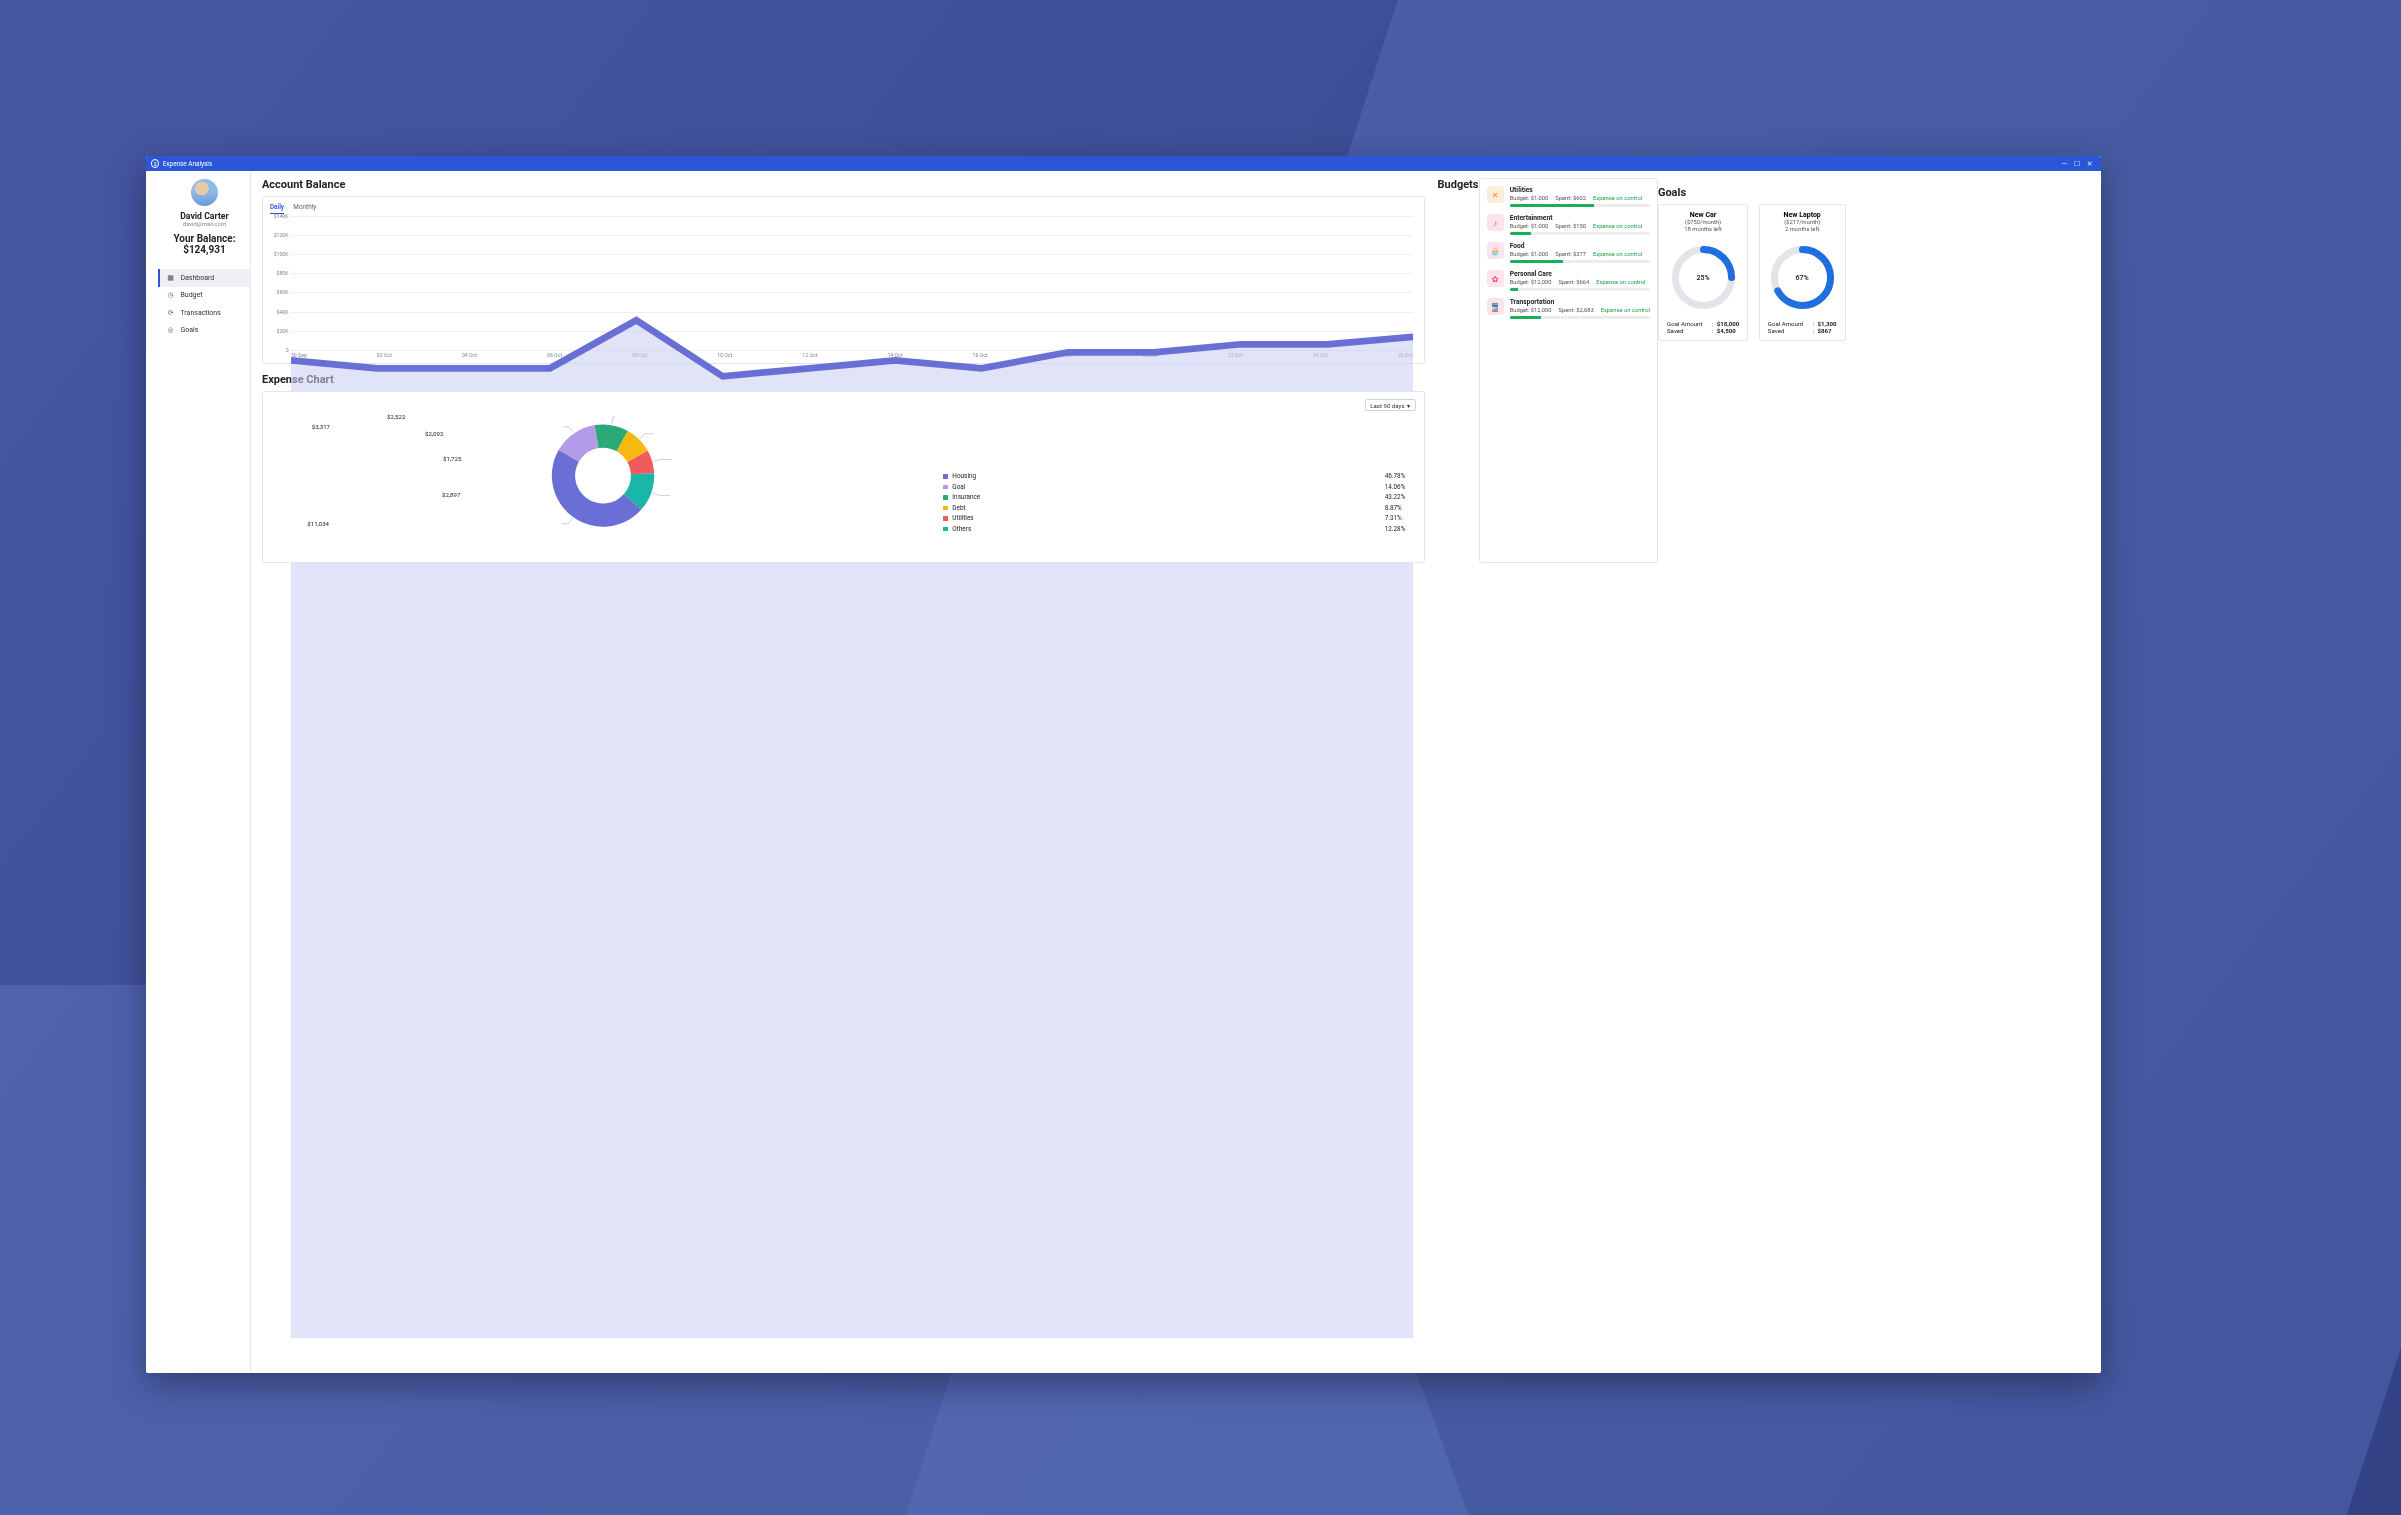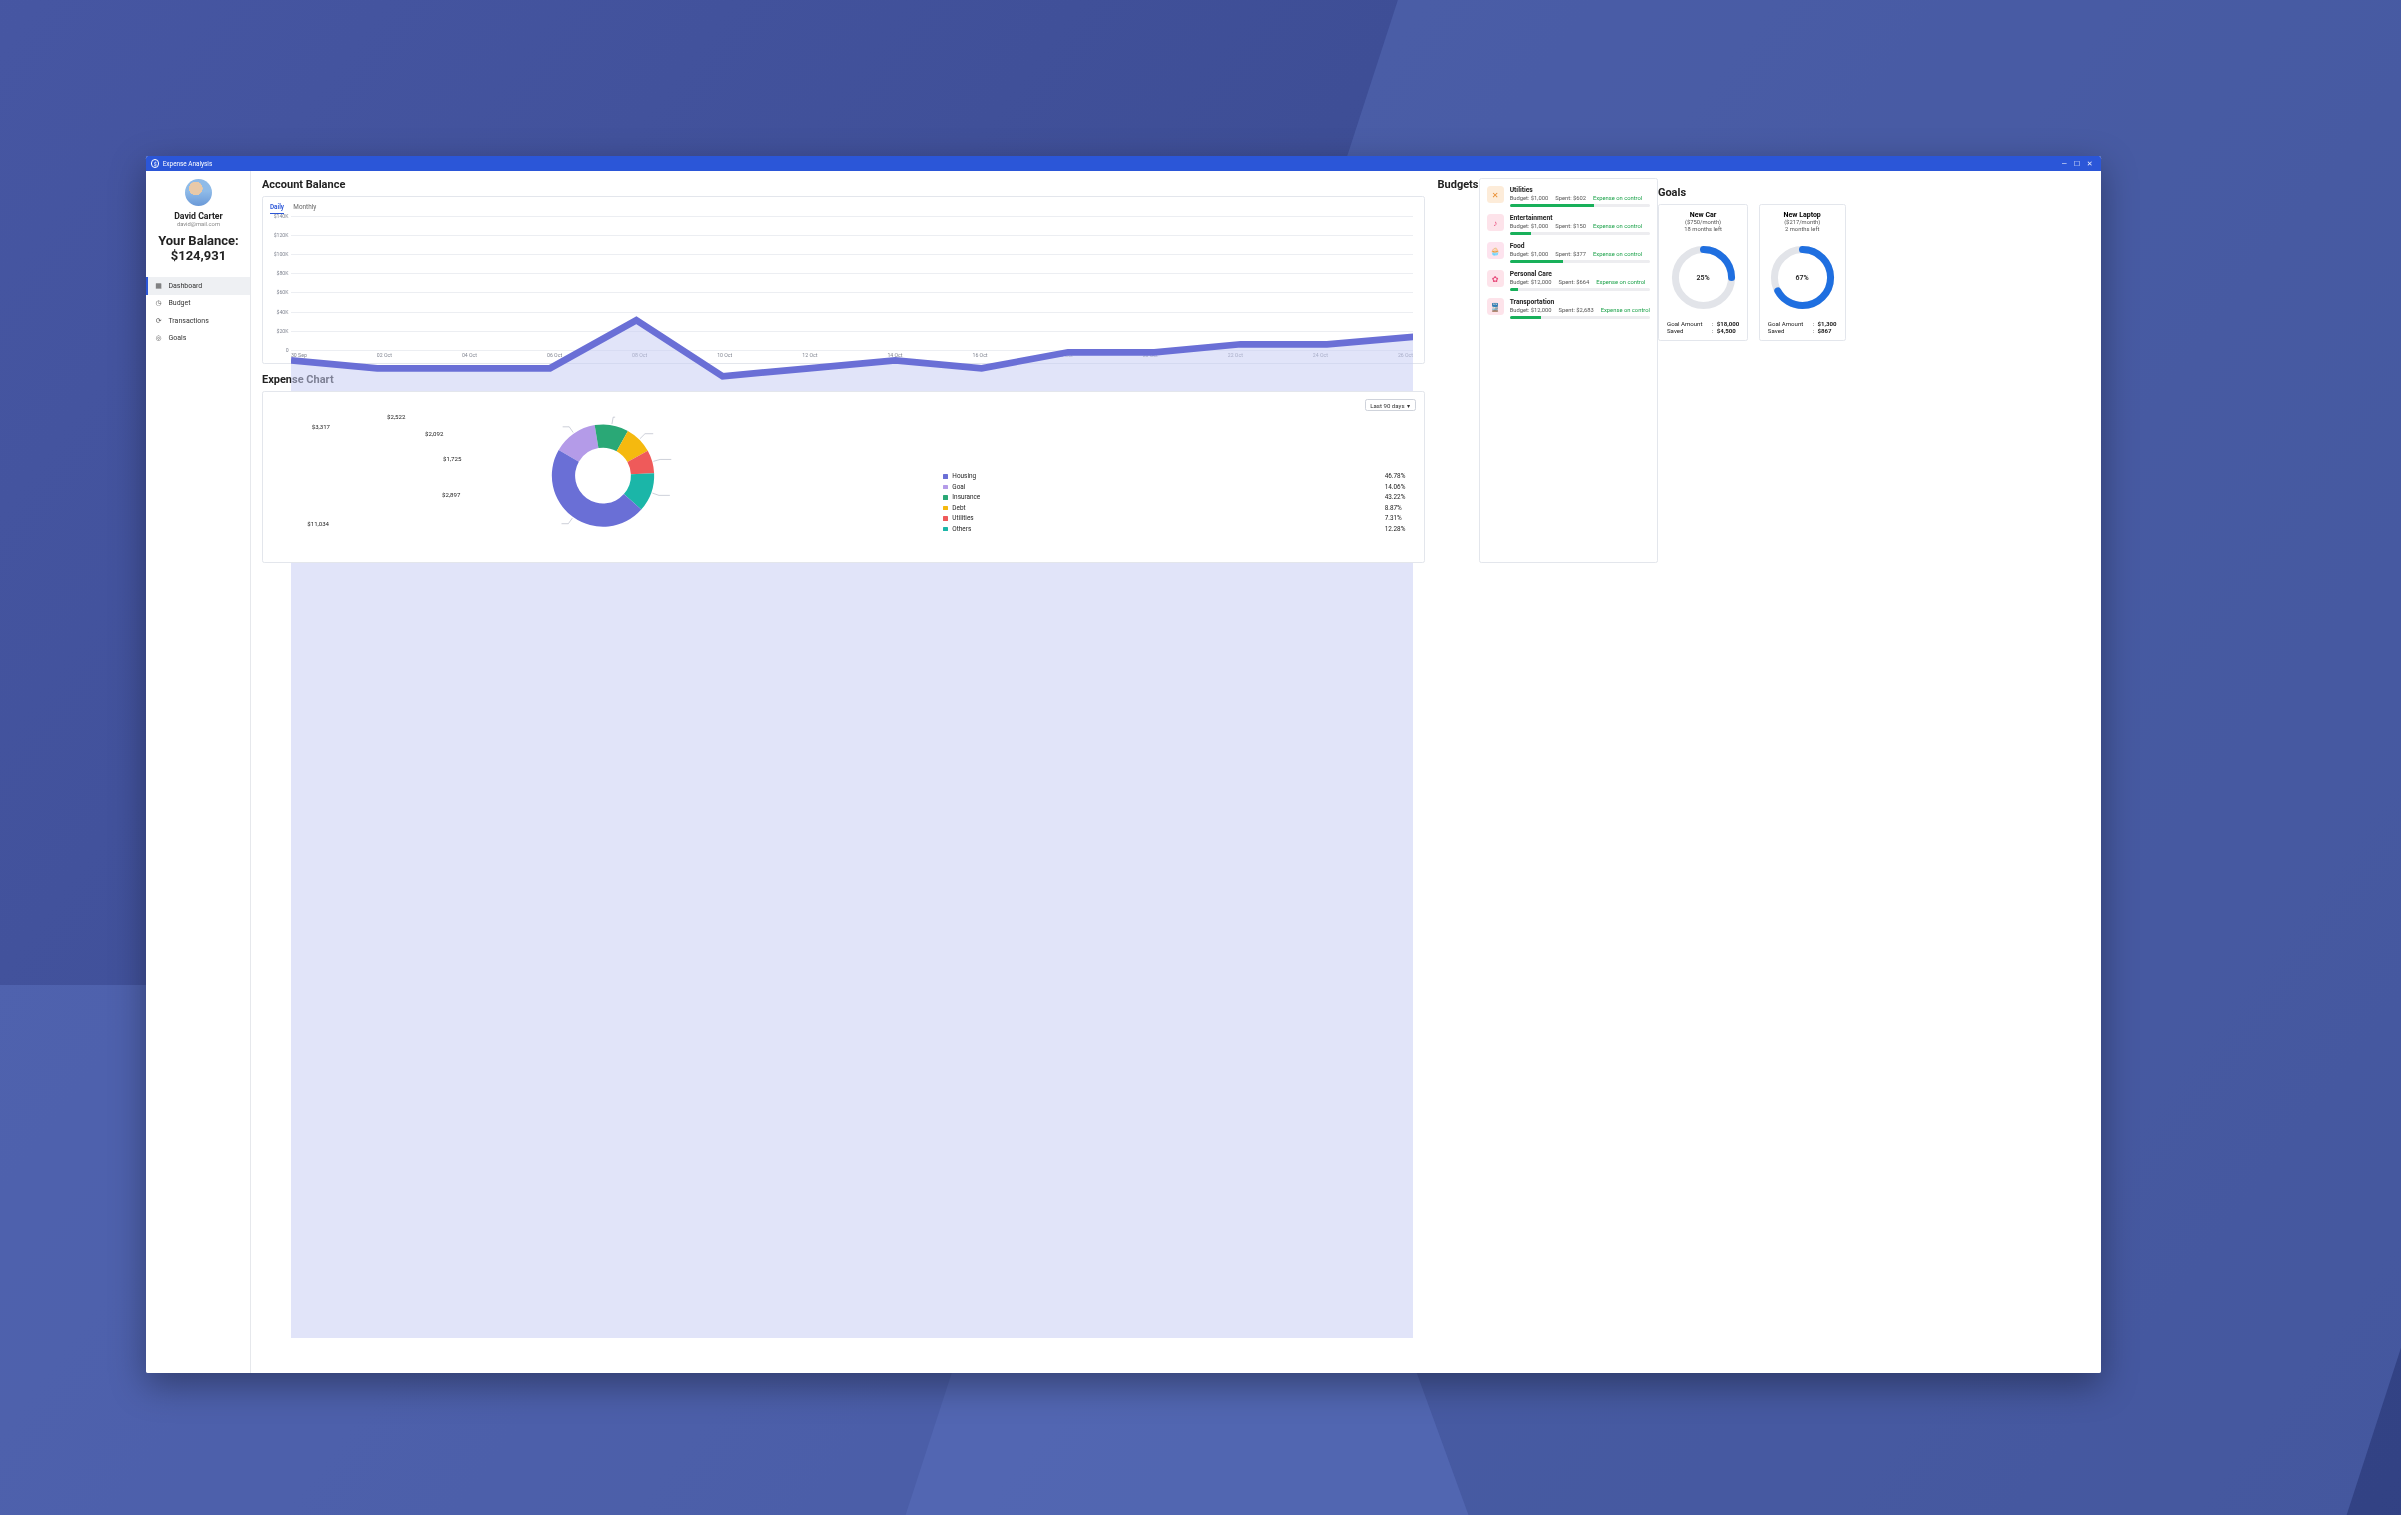--- a/index.html
+++ b/index.html
@@ -31,25 +31,25 @@
     font-size:6.4px;
   }
   .titlebar .logo { width:8.1px; height:8.1px; border:0.8px solid #fff; border-radius:50%; display:flex; align-items:center; justify-content:center; font-size:5.2px; margin-right:3.5px; }
   .titlebar .title { flex:0 0 auto; }
   .titlebar .spacer { flex:1; }
   .win-btn { width:12.8px; text-align:center; font-size:7px; opacity:.9; cursor:pointer; }
 
   .body { flex:1; display:flex; min-height:0; background:#fff; }
 
   
-  .sidebar { width:105px; border-right:0.6px solid #e6e8ec; display:flex; flex-direction:column; align-items:stretch; padding-top:8.1px; }
+  .sidebar { width:105px; border-right:0.6px solid #e6e8ec; display:flex; flex-direction:column; align-items:stretch; padding-top:8.1px;padding-left:12px; }
   .avatar { width:27px; height:27px; border-radius:50%; background: radial-gradient(circle at 40% 35%, #e8c9a8 0 28%, transparent 29%), linear-gradient(180deg,#8fbbe8 45%,#6a99d8 100%); margin:0 auto 4.7px; }
   .username { text-align:center; font-weight:700; color:#222; font-size:8.7px; }
   .usermail { text-align:center; font-size:5.8px; color:#888; margin-top:0.6px; }
-  .balance  { text-align:center; font-size:13px; font-weight:700; color:#222; margin-top:5.8px; }
+  .balance  { text-align:center; font-size:10px; font-weight:700; color:#222; margin-top:5.8px; }
   .nav { margin-top:14px; display:flex; flex-direction:column; }
   .nav-item { display:flex; align-items:center; gap:5.8px; height:17.4px; padding:0 8.1px; font-size:7px; color:#333; cursor:pointer; }
   .nav-item.active { background:#eef0f3; position:relative; }
   .nav-item.active::before { content:""; position:absolute; left:0; top:0; bottom:0; width:1.7px; background:#2b56d8; }
   .nav-ico { width:8.1px; height:8.1px; display:inline-flex; align-items:center; justify-content:center; color:#555; font-size:7px; }
 
   
   .main { flex:1; padding:7px 9.3px 0 10.5px; overflow:auto; min-width:0; }
   h2.section { font-size:11px; font-weight:700; color:#222; margin-bottom:4.7px; }
   .columns { display:flex; gap:12.8px; }

